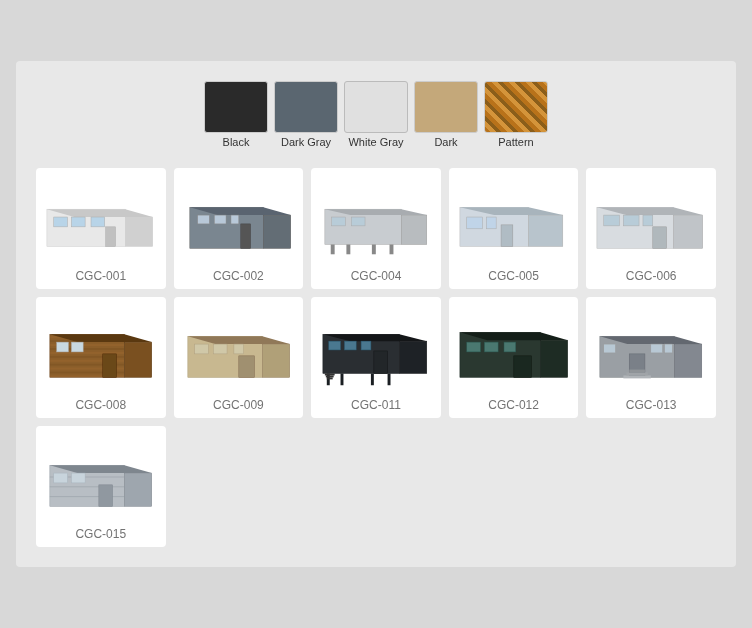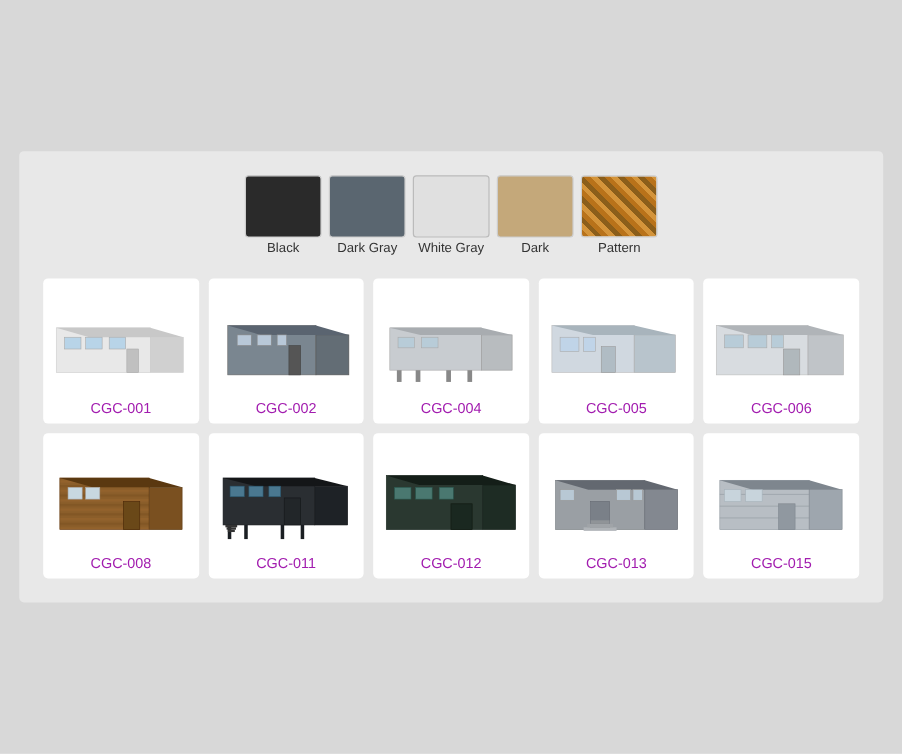--- a/index.html
+++ b/index.html
@@ -66,21 +66,21 @@
       align-items: center;
       justify-content: center;
       overflow: hidden;
     }
     .product-image svg {
       width: 100%;
       height: 90px;
     }
     .product-label {
       font-size: 12px;
-      color: #a21caf;
+      color: #737373;
       margin-top: 5px;
       text-align: center;
     }
 
     
     .c-black { background: #2a2a2a; }
     .c-darkgray { background: #5a6670; }
     .c-whitegray { background: #e0e0e0; border: 1px solid #bbb; }
     .c-khaki { background: #c4a87a; }
     .c-pattern {
@@ -226,20 +226,35 @@
           <rect x="84" y="34" width="28" height="36" fill="#7a5020" stroke="#5a3810" stroke-width="0.5"></rect>
           <polygon points="8,26 84,26 112,34 36,34" fill="#5a3810"></polygon>
           <rect x="15" y="34" width="12" height="10" fill="#c8d8e0" stroke="#aaa" stroke-width="0.5"></rect>
           <rect x="30" y="34" width="12" height="10" fill="#c8d8e0" stroke="#aaa" stroke-width="0.5"></rect>
           <rect x="62" y="46" width="14" height="24" fill="#6a4818" stroke="#4a2808" stroke-width="0.5"></rect>
         </svg>
       </div>
       <span class="product-label">CGC-008</span>
     </div>
 
+    <div class="product-card">
+      <div class="product-image">
+        <svg viewBox="0 0 120 80" xmlns="http://www.w3.org/2000/svg">
+
+          <rect x="8" y="28" width="76" height="42" fill="#c8b890" stroke="#a89870" stroke-width="0.5"></rect>
+          <rect x="84" y="36" width="28" height="34" fill="#b0a078" stroke="#907858" stroke-width="0.5"></rect>
+          <polygon points="8,28 84,28 112,36 36,36" fill="#907858"></polygon>
+          <rect x="15" y="36" width="14" height="10" fill="#d0c8a8" stroke="#b0a080" stroke-width="0.5"></rect>
+          <rect x="34" y="36" width="14" height="10" fill="#d0c8a8" stroke="#b0a080" stroke-width="0.5"></rect>
+          <rect x="55" y="36" width="10" height="10" fill="#d0c8a8" stroke="#b0a080" stroke-width="0.5"></rect>
+          <rect x="60" y="48" width="16" height="22" fill="#a09070" stroke="#806850" stroke-width="0.5"></rect>
+        </svg>
+      </div>
+      <span class="product-label">CGC-009</span>
+    </div>
 
 
     <div class="product-card">
       <div class="product-image">
         <svg viewBox="0 0 120 80" xmlns="http://www.w3.org/2000/svg">
 
           <rect x="6" y="26" width="78" height="40" fill="#2a2e32" stroke="#1a1e22" stroke-width="0.5"></rect>
           <rect x="84" y="33" width="28" height="33" fill="#1e2226" stroke="#141618" stroke-width="0.5"></rect>
           <polygon points="6,26 84,26 112,33 34,33" fill="#141618"></polygon>
 

